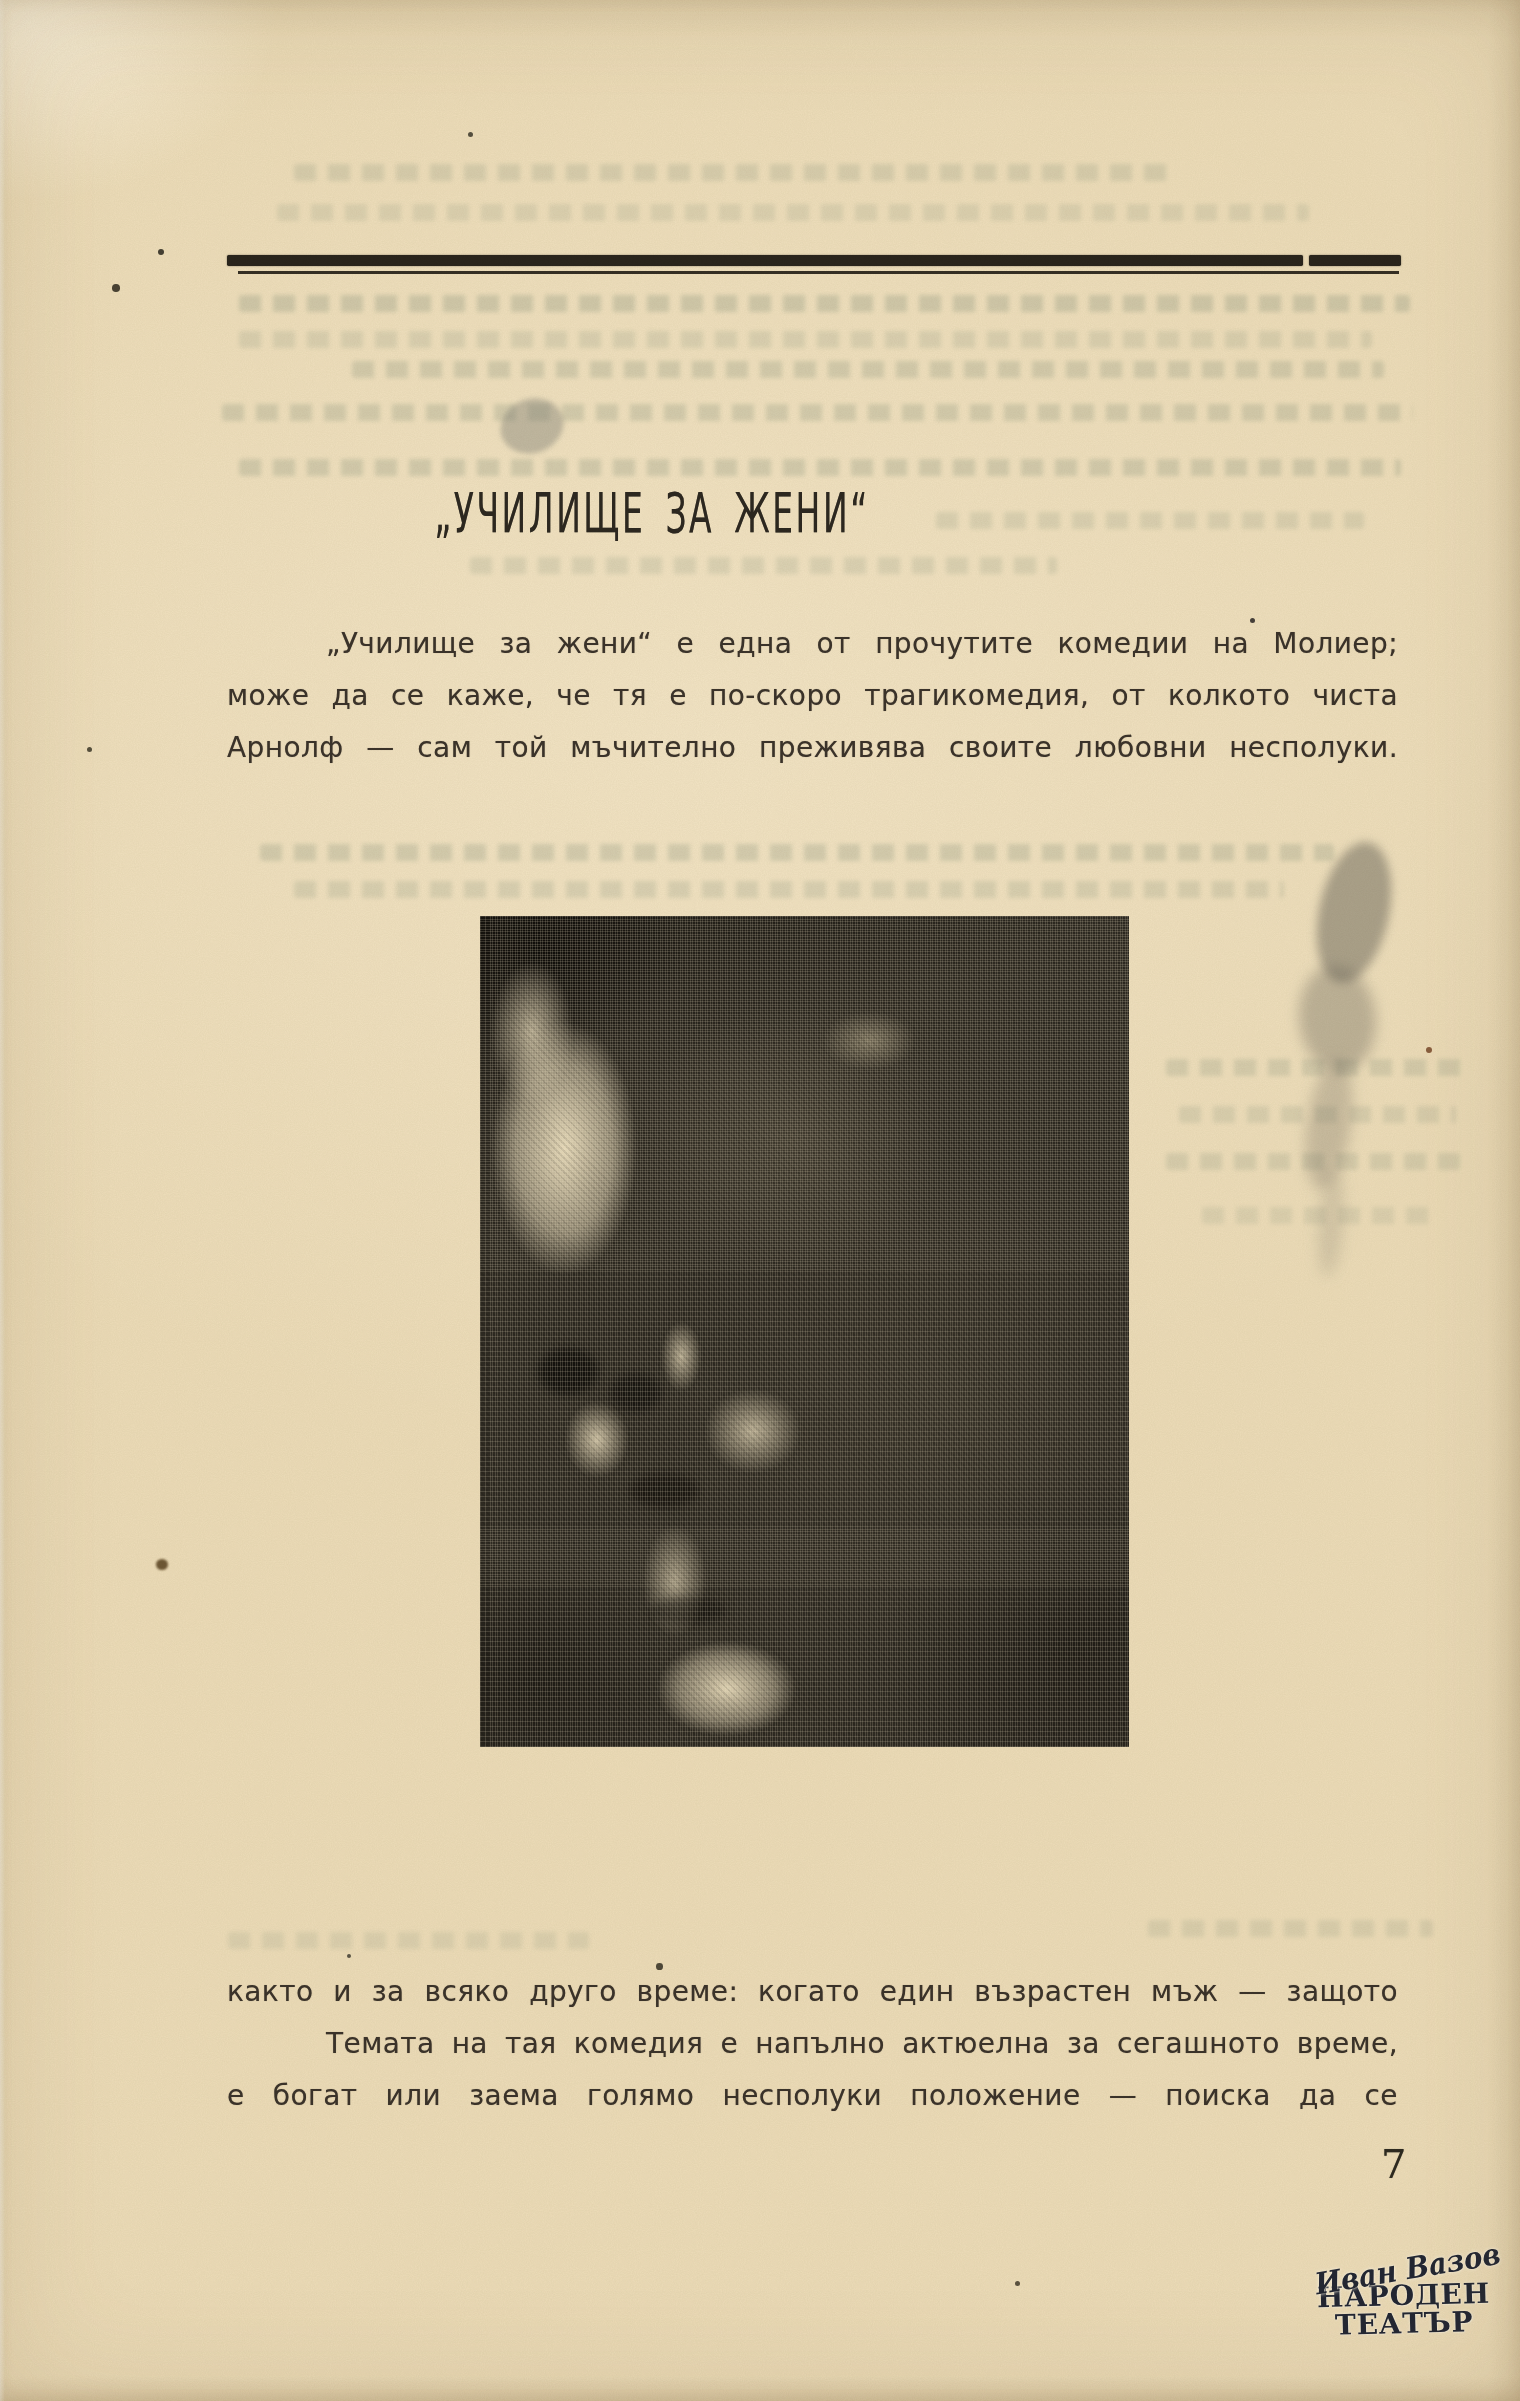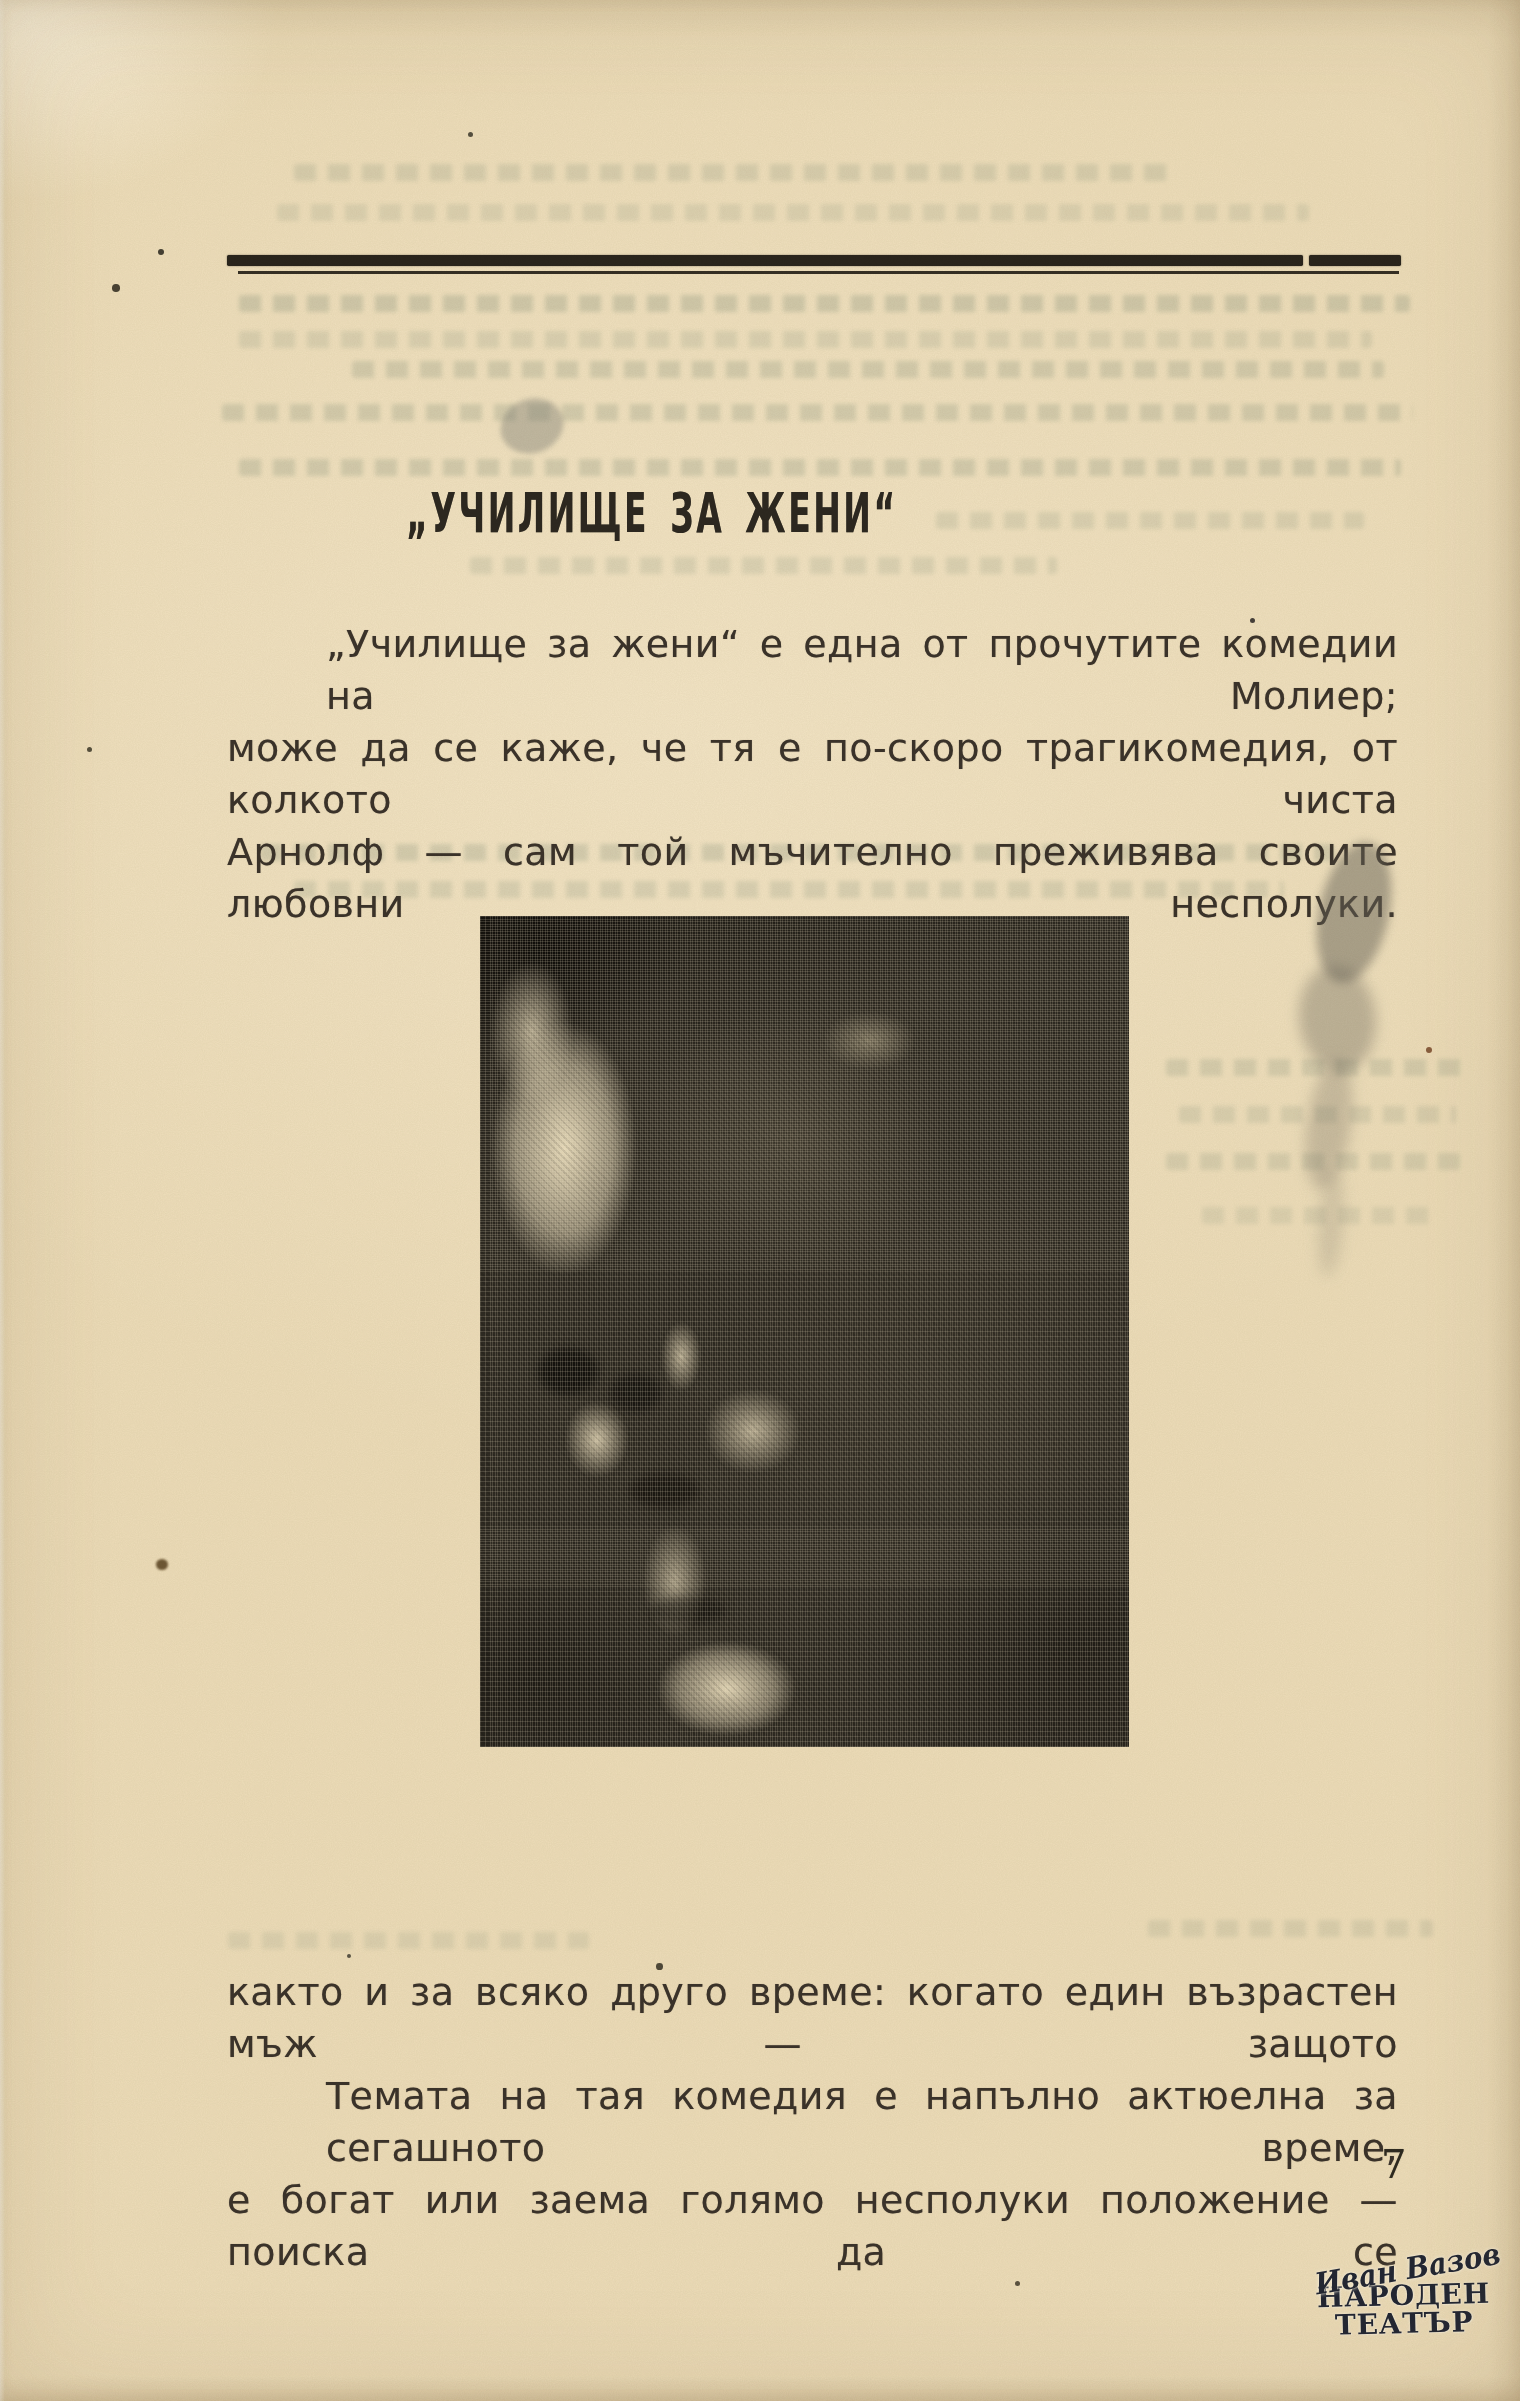--- a/index.html
+++ b/index.html
@@ -23,32 +23,32 @@
     box-shadow:inset 0 0 117px rgba(118,94,58,.16), inset 0 0 13.4px rgba(130,104,66,.14);
   }
 
   
   .rule-seg{position:absolute;height:11px;background:#2a251c;border-radius:1.7px;}
   .rule-seg1{left:227px;top:255px;width:1076px;box-shadow:0 0 1.7px rgba(42,37,28,.6);}
   .rule-seg2{left:1309px;top:255px;width:92px;box-shadow:0 0 1.7px rgba(42,37,28,.6);}
   .rule-thin{position:absolute;left:238px;top:271px;width:1161px;height:2.5px;background:#352f24;}
 
   
-  .title{position:absolute;left:652px;top:484px;margin:0;height:59px;font-weight:700;white-space:nowrap;}
+  .title{position:absolute;left:652px;top:484px;margin:0;height:59px;font-weight:400;white-space:nowrap;}
   .title-inner{
     display:inline-block;white-space:nowrap;
     transform:scaleX(0.6) translateX(-50%);transform-origin:0 0;
     font-size:55px;line-height:59px;letter-spacing:4.2px;word-spacing:11.7px;
     color:#2d2820;text-shadow:0 0 0.8px rgba(45,40,32,.55);
   }
 
   
   .para{position:absolute;left:227px;width:1171px;color:#3b332a;}
   .para .line{
-    margin:0;font-size:38px;line-height:52px;letter-spacing:0.4px;word-spacing:4.2px;
+    margin:0;font-size:28px;line-height:52px;letter-spacing:0.4px;word-spacing:4.2px;
     text-align:justify;text-align-last:justify;
     text-shadow:0 0 0.8px rgba(59,51,42,.45);
   }
   .para .line.first{padding-left:99px;}
   .para1{top:618px;}
   .para2{top:1966px;}
 
   
   .photo{position:absolute;left:480px;top:916px;width:649px;height:831px;margin:0;background:#2e2a22;}
   .ph-art{

